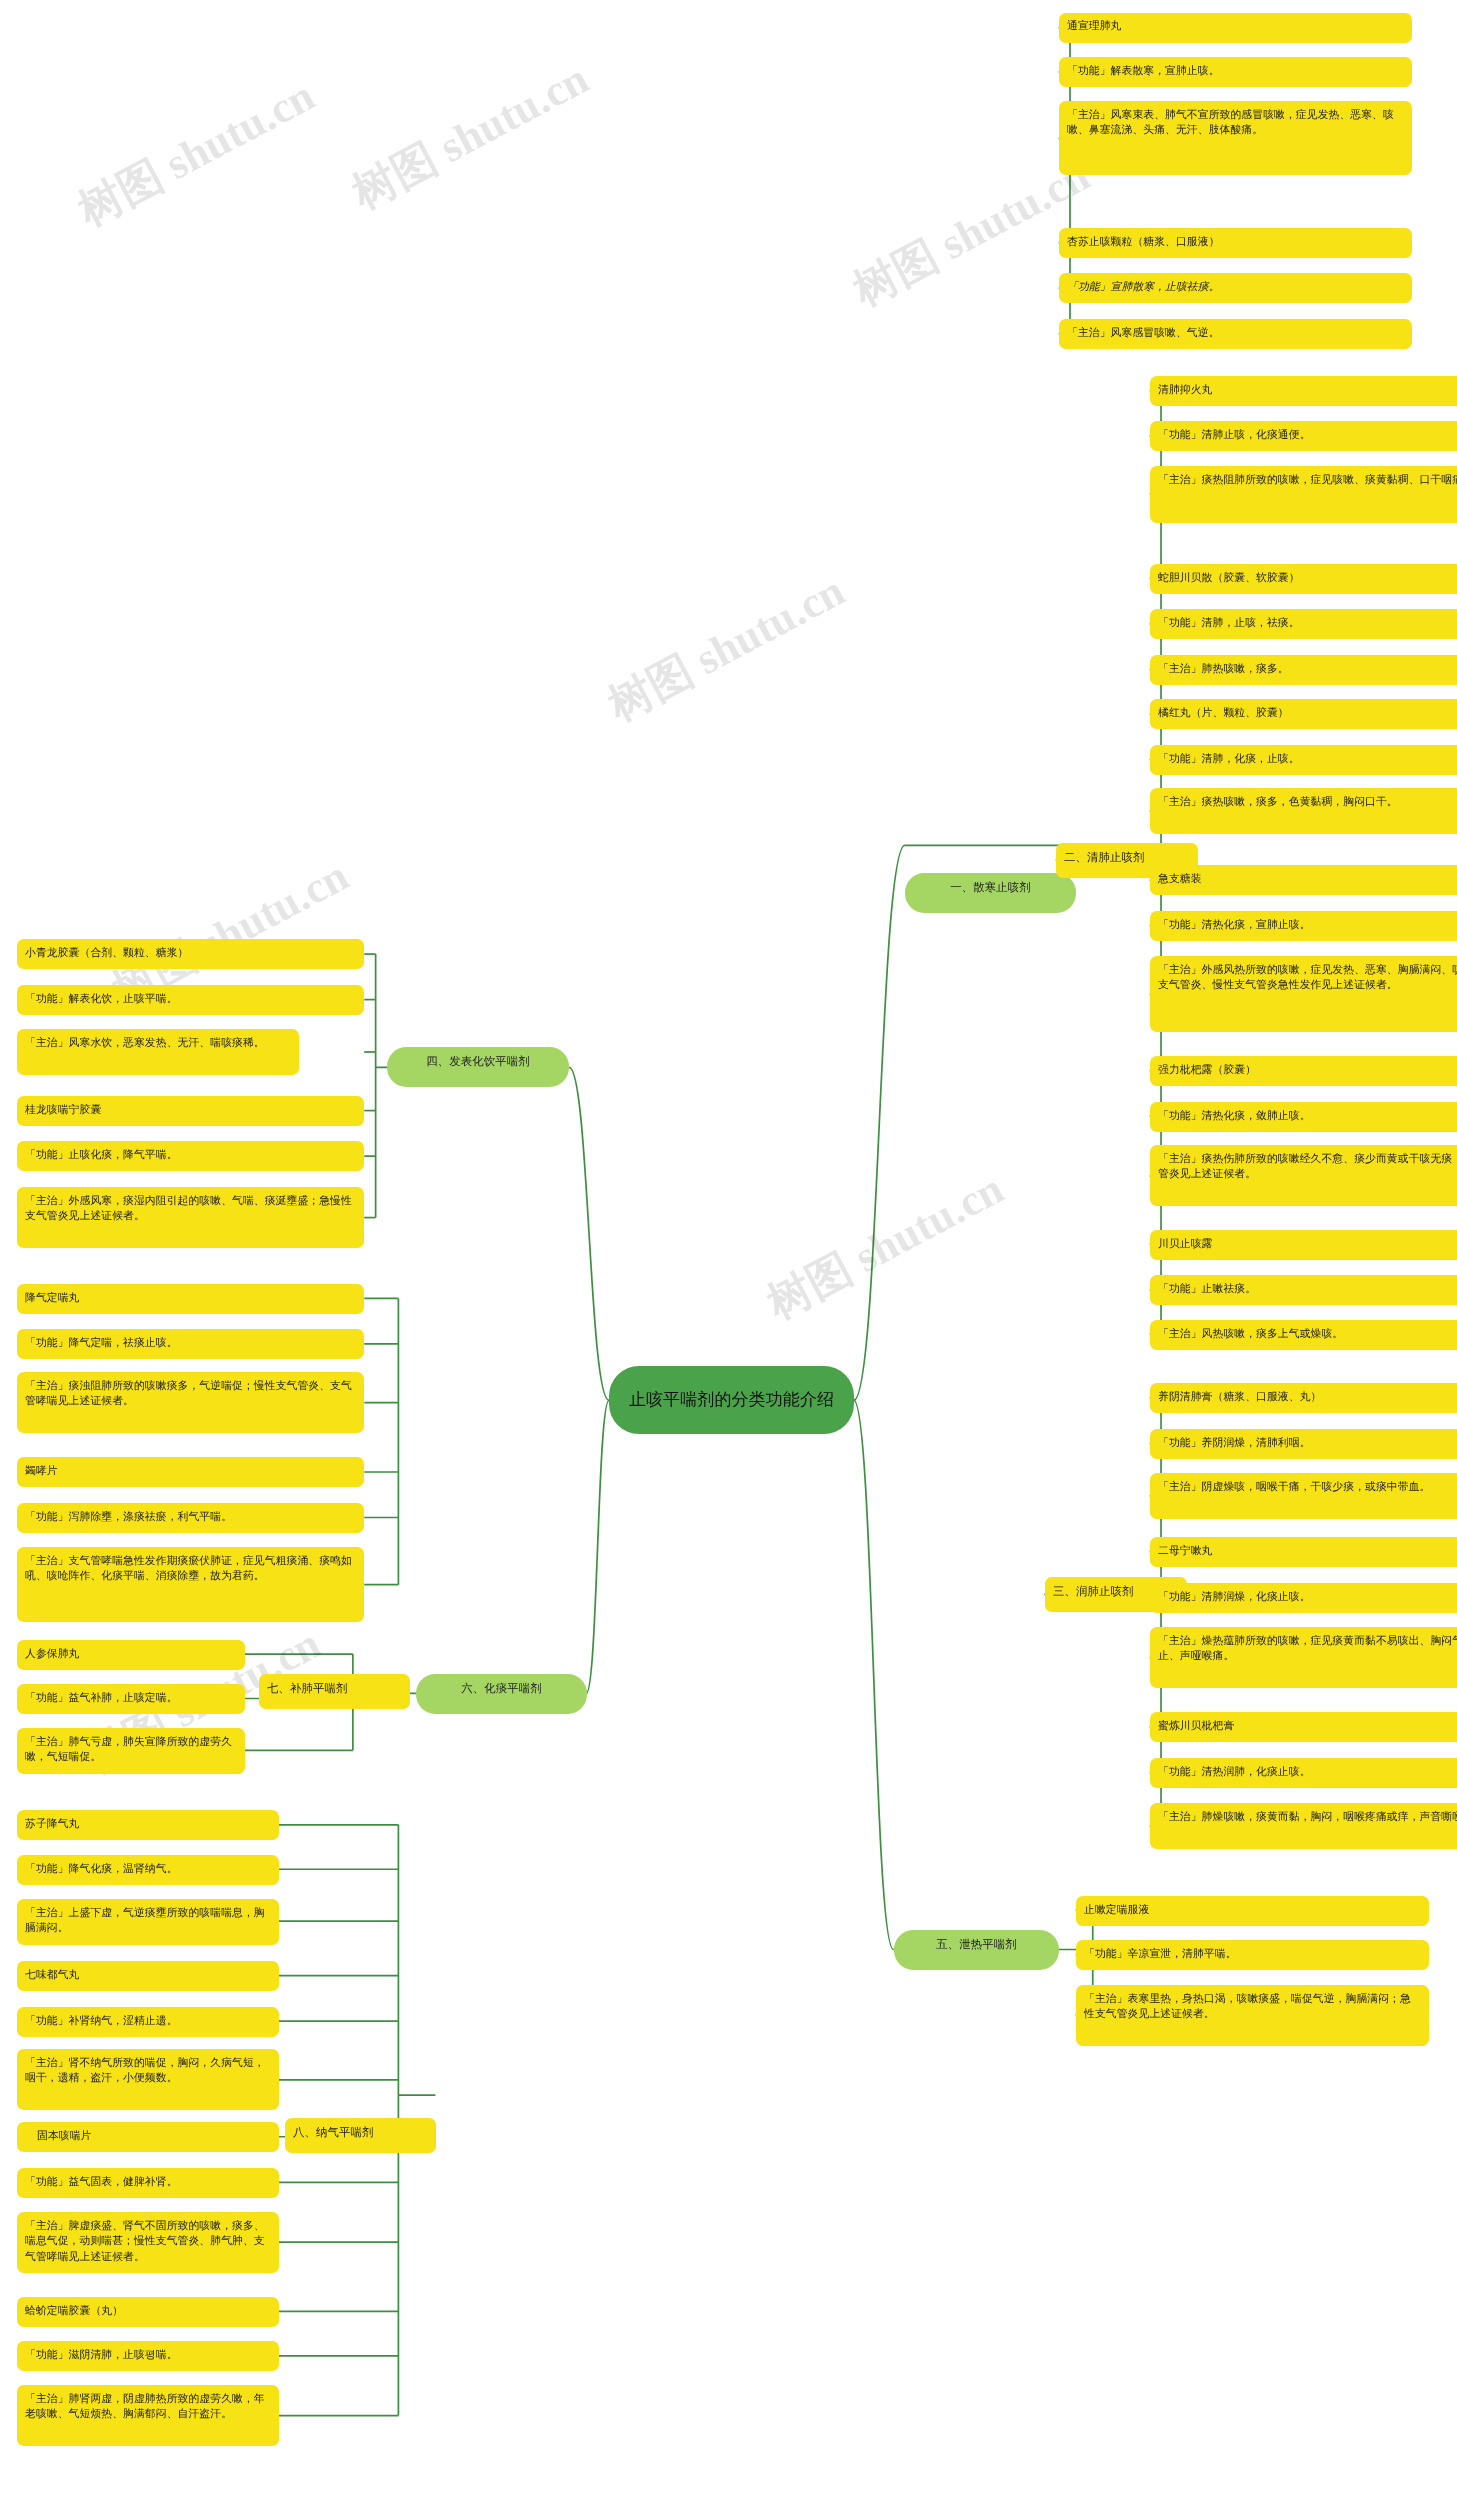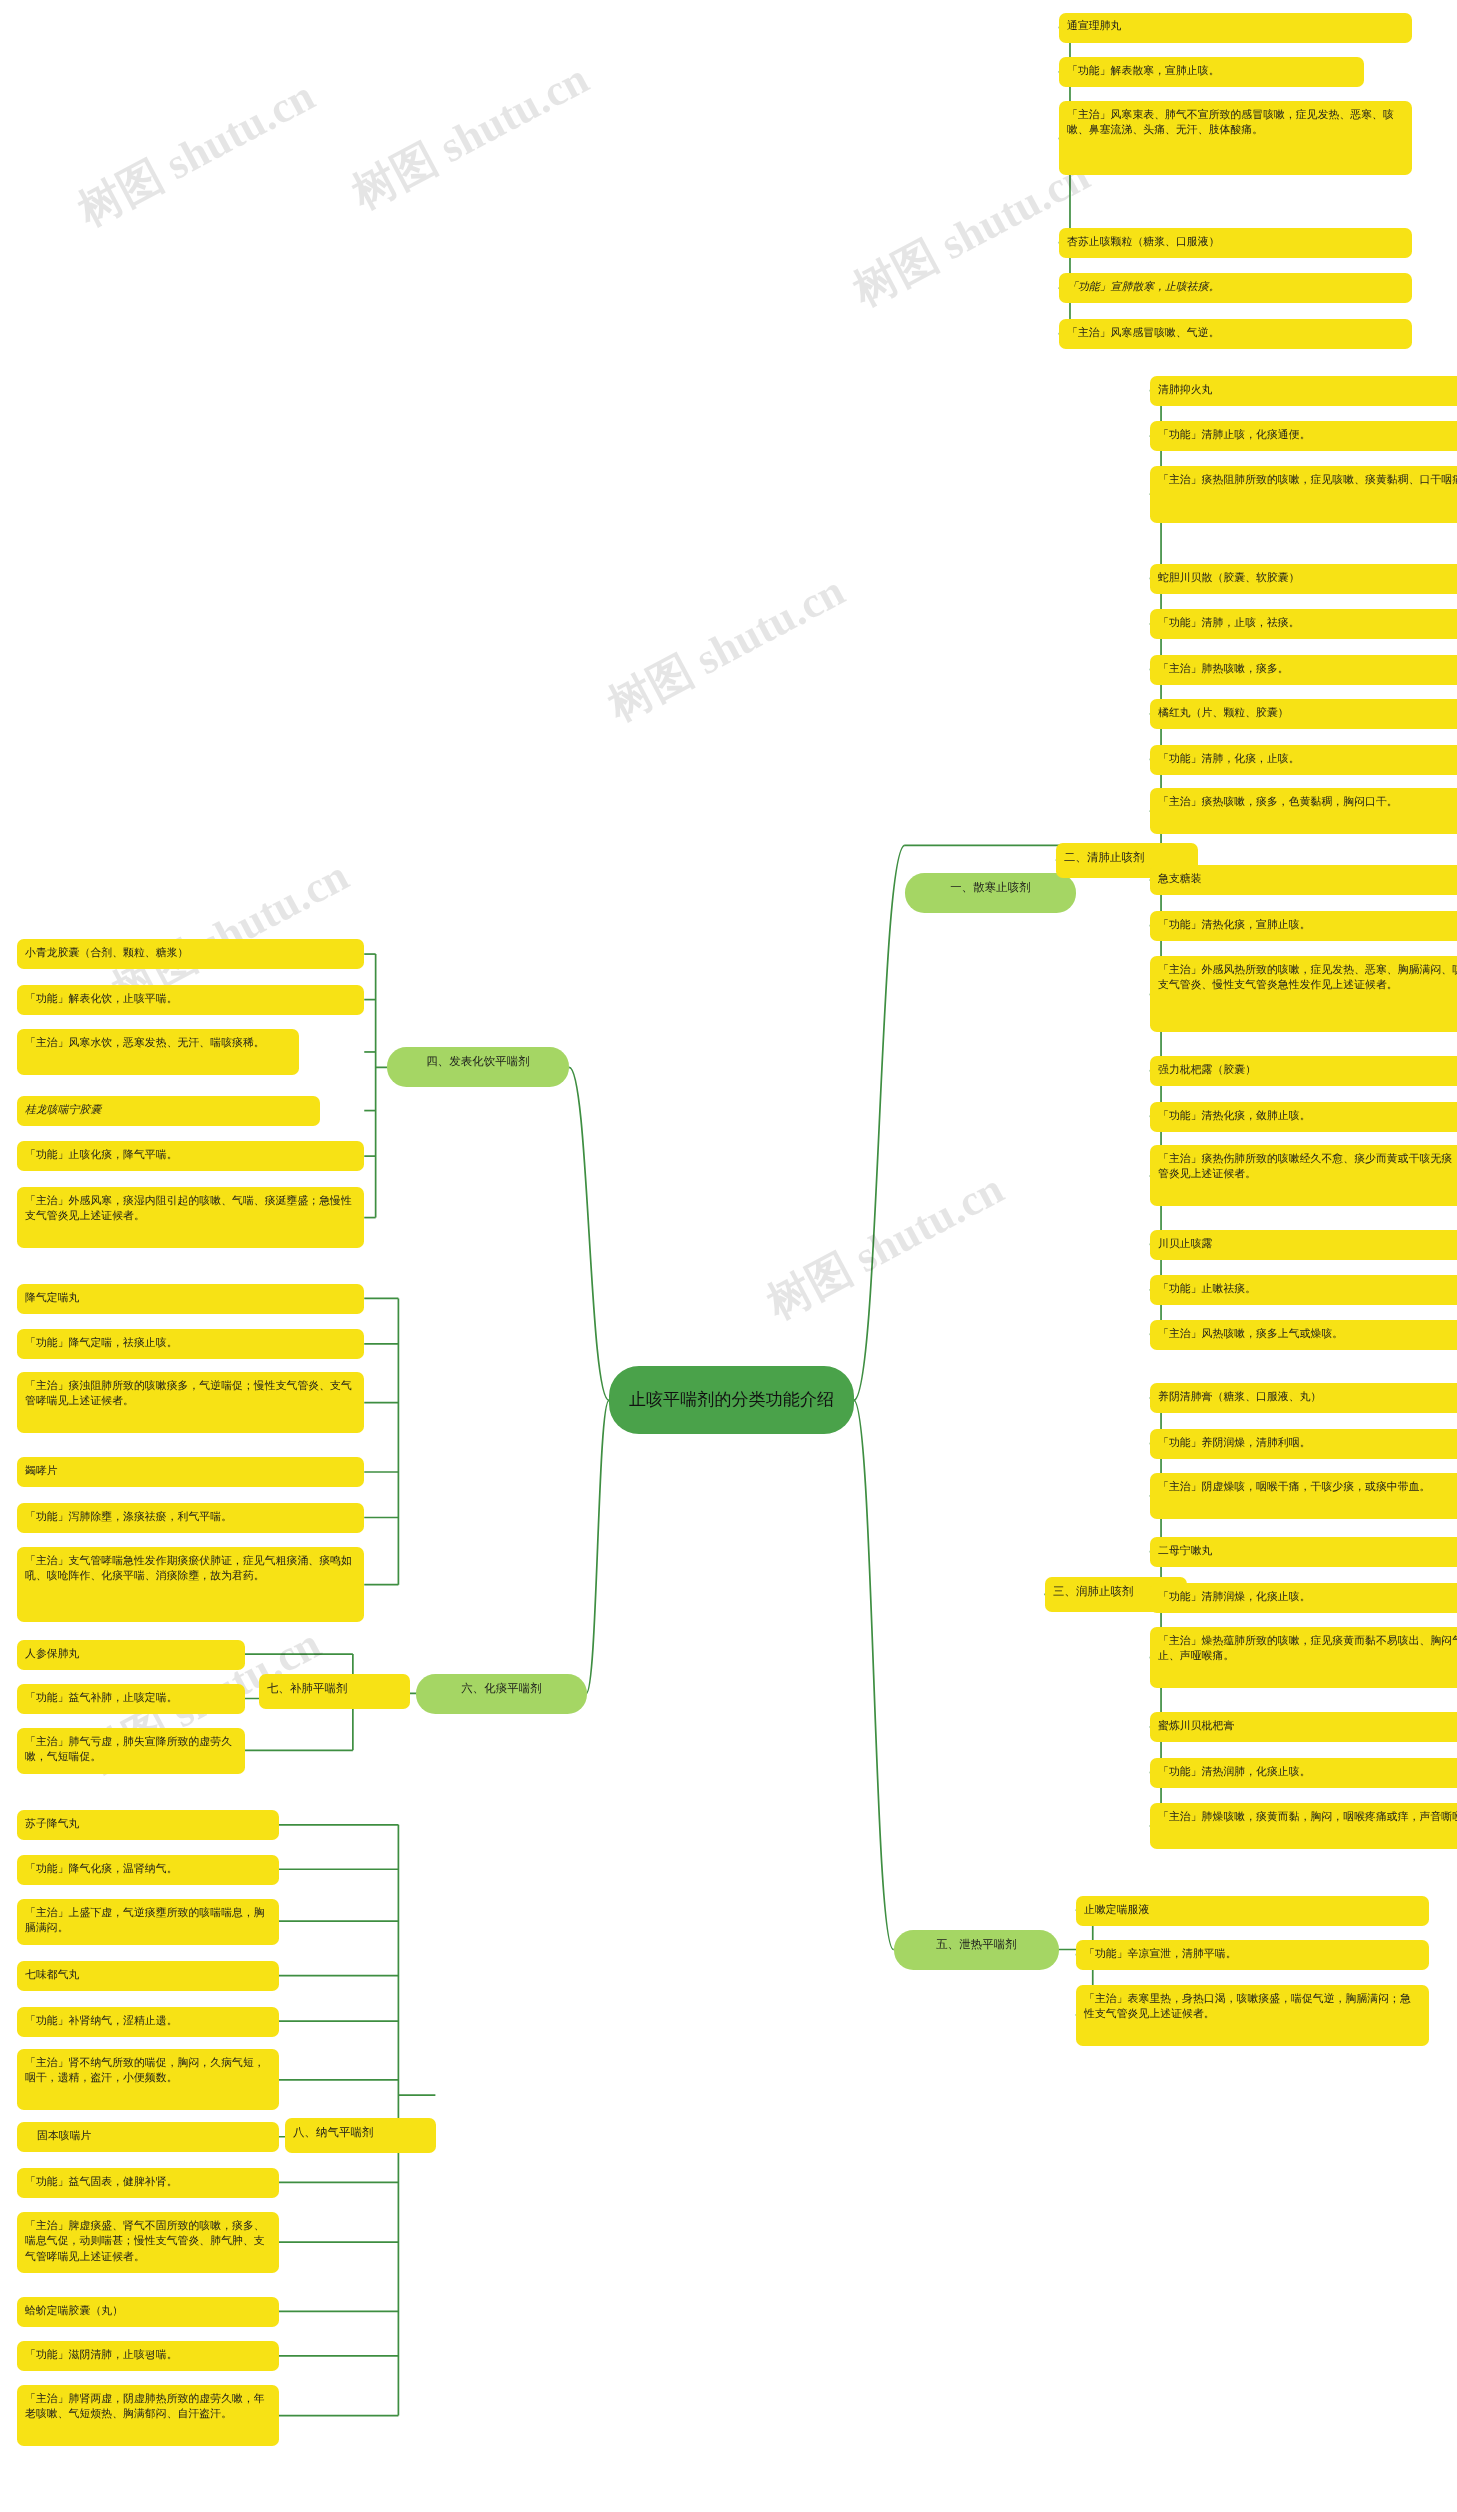--- a/index.html
+++ b/index.html
@@ -129,21 +129,21 @@
       <div class="wm" style="left: 843px; top: 268px;">树图 shutu.cn</div>
       <div class="wm" style="left: 598px; top: 683px;">树图 shutu.cn</div>
       <div class="wm" style="left: 102px; top: 968px;">树图 shutu.cn</div>
       <div class="wm" style="left: 757px; top: 1281px;">树图 shutu.cn</div>
       <div class="wm" style="left: 74px; top: 1736px;">树图 shutu.cn</div>
     </div>
   <div id="nodes">
       <div class="node root" style="left: 609px; top: 1366px; width: 245px; min-height: 68px; height: 68px;">止咳平喘剂的分类功能介绍</div>
       <div class="node green title" style="left: 905px; top: 825px; width: 171px; min-height: 40px; margin-top: 48px;">一、散寒止咳剂</div>
       <div class="node " style="left: 1059px; top: 12.5px; width: 353px; min-height: 30px;">通宣理肺丸</div>
-      <div class="node " style="left: 1059px; top: 57px; width: 305px; min-height: 30px;">「功能」解表散寒，宣肺止咳。</div>
+      <div class="node " style="left: 1059px; top: 57px; width: 353px; min-height: 30px;">「功能」解表散寒，宣肺止咳。</div>
       <div class="node " style="left: 1059px; top: 101px; width: 353px; min-height: 74px;">「主治」风寒束表、肺气不宣所致的感冒咳嗽，症见发热、恶寒、咳嗽、鼻塞流涕、头痛、无汗、肢体酸痛。</div>
       <div class="node " style="left: 1059px; top: 228px; width: 353px; min-height: 30px;">杏苏止咳颗粒（糖浆、口服液）</div>
       <div class="node " style="left: 1059px; top: 273px; width: 353px; min-height: 30px; font-style: italic;">「功能」宣肺散寒，止咳祛痰。</div>
       <div class="node " style="left: 1059px; top: 319px; width: 353px; min-height: 30px;">「主治」风寒感冒咳嗽、气逆。</div>
       <div class="node title" style="left: 1056px; top: 843px; width: 142px; min-height: 35px;">二、清肺止咳剂</div>
       <div class="node " style="left: 1150px; top: 376px; width: 393px; min-height: 30px;">清肺抑火丸</div>
       <div class="node " style="left: 1150px; top: 421px; width: 393px; min-height: 30px;">「功能」清肺止咳，化痰通便。</div>
       <div class="node " style="left: 1150px; top: 466px; width: 393px; min-height: 57px;">「主治」痰热阻肺所致的咳嗽，症见咳嗽、痰黄黏稠、口干咽痛、大便干燥。</div>
       <div class="node " style="left: 1150px; top: 564px; width: 393px; min-height: 30px;">蛇胆川贝散（胶囊、软胶囊）</div>
       <div class="node " style="left: 1150px; top: 609px; width: 393px; min-height: 30px;">「功能」清肺，止咳，祛痰。</div>
@@ -171,21 +171,21 @@
       <div class="node " style="left: 1150px; top: 1758px; width: 393px; min-height: 30px;">「功能」清热润肺，化痰止咳。</div>
       <div class="node " style="left: 1150px; top: 1803px; width: 393px; min-height: 46px;">「主治」肺燥咳嗽，痰黄而黏，胸闷，咽喉疼痛或痒，声音嘶哑。</div>
       <div class="node green title" style="left: 894px; top: 1930px; width: 165px; min-height: 40px;">五、泄热平喘剂</div>
       <div class="node " style="left: 1076px; top: 1896px; width: 353px; min-height: 30px;">止嗽定喘服液</div>
       <div class="node " style="left: 1076px; top: 1940px; width: 353px; min-height: 30px;">「功能」辛凉宣泄，清肺平喘。</div>
       <div class="node " style="left: 1076px; top: 1985px; width: 353px; min-height: 61px;">「主治」表寒里热，身热口渴，咳嗽痰盛，喘促气逆，胸膈满闷；急性支气管炎见上述证候者。</div>
       <div class="node green title" style="left: 387px; top: 1047px; width: 182px; min-height: 40px;">四、发表化饮平喘剂</div>
       <div class="node " style="left: 17px; top: 939px; width: 347px; min-height: 30px;">小青龙胶囊（合剂、颗粒、糖浆）</div>
       <div class="node " style="left: 17px; top: 985px; width: 347px; min-height: 30px;">「功能」解表化饮，止咳平喘。</div>
       <div class="node " style="left: 17px; top: 1029px; width: 282px; min-height: 46px;">「主治」风寒水饮，恶寒发热、无汗、喘咳痰稀。</div>
-      <div class="node " style="left: 17px; top: 1096px; width: 303px; min-height: 30px; font-style: italic;">桂龙咳喘宁胶囊</div>
+      <div class="node " style="left: 17px; top: 1096px; width: 347px; min-height: 30px;">桂龙咳喘宁胶囊</div>
       <div class="node " style="left: 17px; top: 1141px; width: 347px; min-height: 30px;">「功能」止咳化痰，降气平喘。</div>
       <div class="node " style="left: 17px; top: 1187px; width: 347px; min-height: 61px;">「主治」外感风寒，痰湿内阻引起的咳嗽、气喘、痰涎壅盛；急慢性支气管炎见上述证候者。</div>
       <div class="node green title" style="left: 416px; top: 1674px; width: 171px; min-height: 40px;">六、化痰平喘剂</div>
       <div class="node " style="left: 17px; top: 1284px; width: 347px; min-height: 30px;">降气定喘丸</div>
       <div class="node " style="left: 17px; top: 1329px; width: 347px; min-height: 30px;">「功能」降气定喘，祛痰止咳。</div>
       <div class="node " style="left: 17px; top: 1372px; width: 347px; min-height: 61px;">「主治」痰浊阻肺所致的咳嗽痰多，气逆喘促；慢性支气管炎、支气管哮喘见上述证候者。</div>
       <div class="node " style="left: 17px; top: 1457px; width: 347px; min-height: 30px;">蠲哮片</div>
       <div class="node " style="left: 17px; top: 1503px; width: 347px; min-height: 30px;">「功能」泻肺除壅，涤痰祛瘀，利气平喘。</div>
       <div class="node " style="left: 17px; top: 1547px; width: 347px; min-height: 75px;">「主治」支气管哮喘急性发作期痰瘀伏肺证，症见气粗痰涌、痰鸣如吼、咳呛阵作、化痰平喘、消痰除壅，故为君药。</div>
       <div class="node title" style="left: 259px; top: 1674px; width: 151px; min-height: 35px;">七、补肺平喘剂</div>

